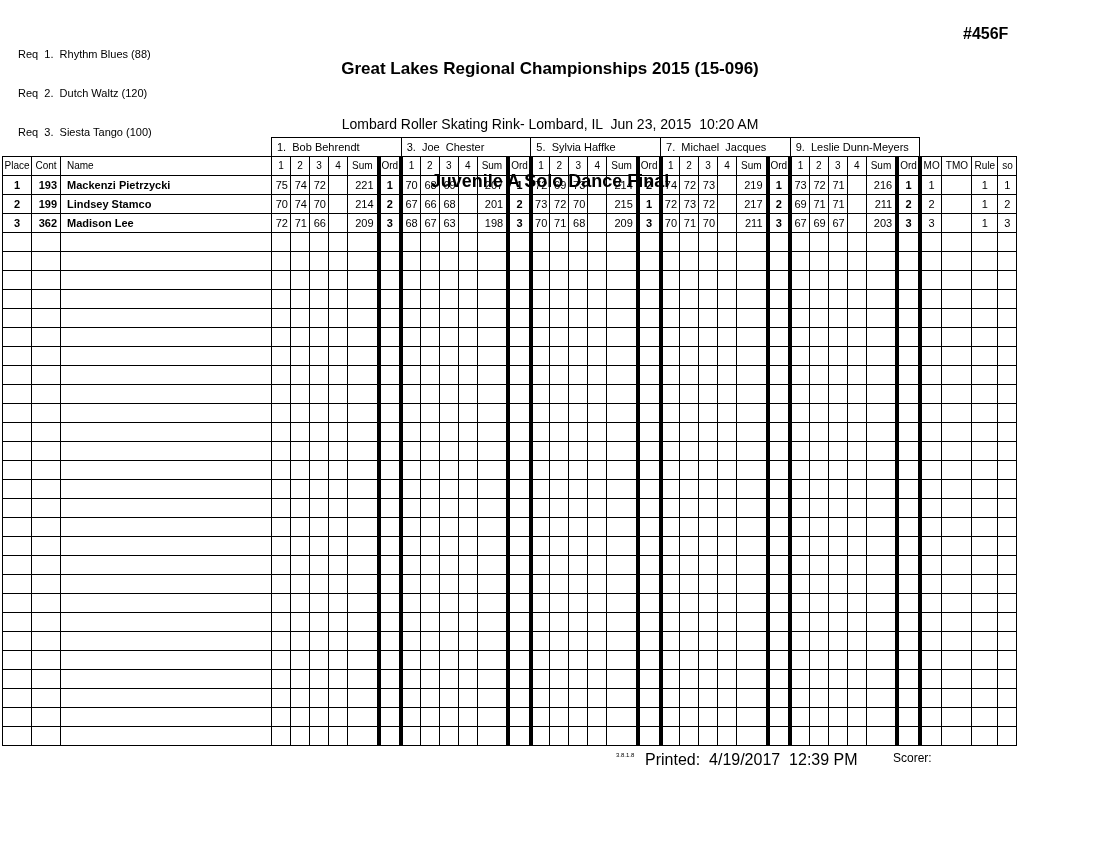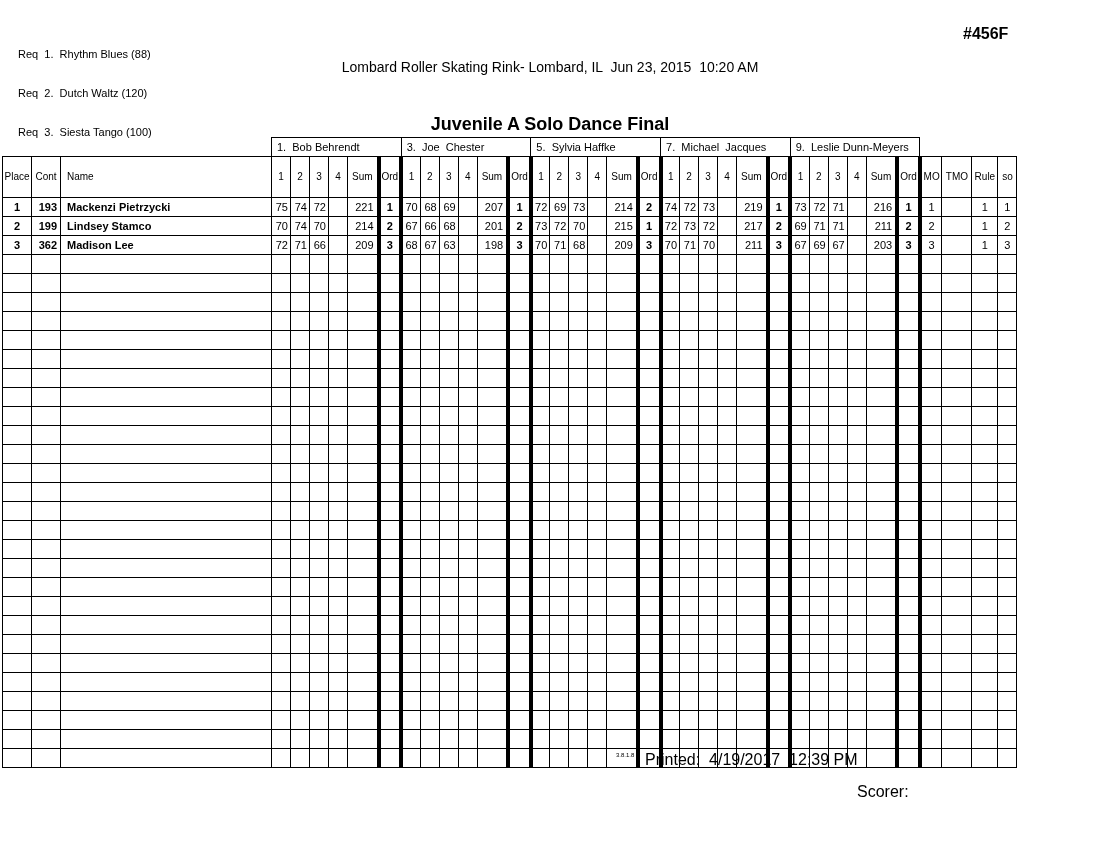--- a/index.html
+++ b/index.html
@@ -25,48 +25,49 @@
   table { border-collapse: collapse; table-layout: fixed; }
   td {
     border: 1px solid #000;
     height: 18px; line-height: 18px;
     font-size: 11px;
     padding: 0 3px;
     overflow: hidden; white-space: pre;
   }
   td.filler { border: none; }
   td.judgebox { text-align: left; padding-left: 5px; }
-  td.hdr  { text-align: center; font-size: 10px; padding: 11px 1px; }
+  td.hdr  { text-align: center; font-size: 10px; padding: 0 1px; }
   td.hdr-name { text-align: left; font-size: 10px; padding-left: 6px; }
   td.thick { border-left: 4px solid #000; border-right: 4px solid #000; }
   td.place { text-align: center; }
   td.cont  { text-align: right; }
   td.name  { text-align: left; padding-left: 6px; }
   td.mark  { text-align: right; padding: 0 2px; }
   td.sum   { text-align: right; }
   td.ord   { text-align: center; }
   td.ctr   { text-align: center; }
   .b { font-weight: bold; }
 
   
   .footer { left: 0; top: 751px; width: 1100px; height: 20px; }
   .f-version { position: absolute; left: 616px; top: 1px; font-size: 6px; }
   .f-printed { position: absolute; left: 645px; top: 0; font-size: 16px; white-space: pre; }
-  .f-scorer  { position: absolute; left: 857px; top: 0; font-size: 16px; margin-top: 32px; }
+  .f-scorer  { position: absolute; left: 893px; top: 0; font-size: 12px; }
 </style>
 </head>
 <body>
 
 <div class="abs req-block">
   <div>Req  1.  Rhythm Blues (88)</div>
   <div>Req  2.  Dutch Waltz (120)</div>
   <div>Req  3.  Siesta Tango (100)</div>
 </div>
 
 <div class="abs title-block">
+  <div class="title-main">Great Lakes Regional Championships 2015 (15-096)</div>
   <div class="title-venue">Lombard Roller Skating Rink- Lombard, IL  Jun 23, 2015  10:20 AM</div>
   <div class="title-event">Juvenile A Solo Dance Final</div>
 </div>
 
 <div class="abs event-code">#456F</div>
 
 <div class="abs tbl-wrap">
   <table id="score-table">
       <colgroup>
         <col style="width: 29px;">

